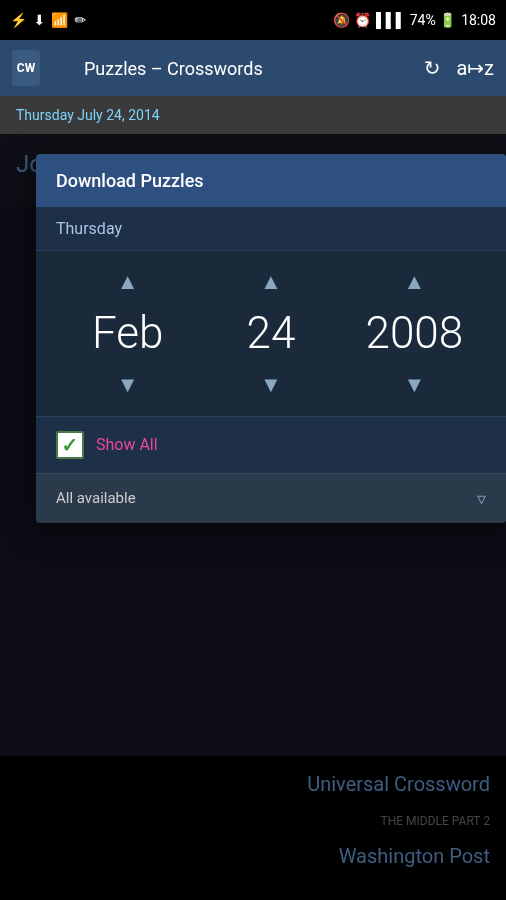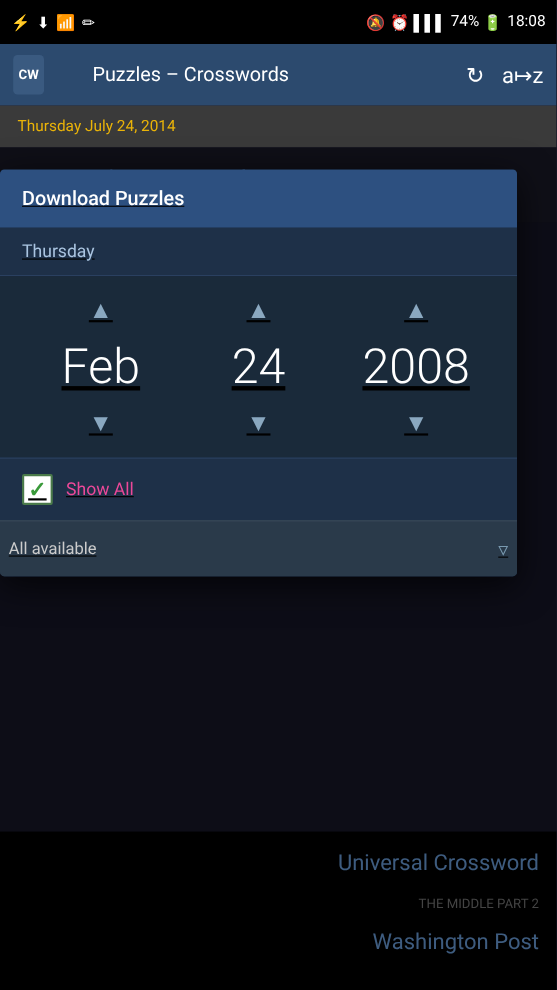--- a/index.html
+++ b/index.html
@@ -55,21 +55,21 @@
     .title-icon { color: #fff; font-size: 20px; }
 
     
     .date-bar {
       width: 100%;
       height: 38px;
       background: #3a3a3a;
       display: flex;
       align-items: center;
       padding: 0 16px;
-      color: #eab308;
+      color: #7dd3fc;
       font-size: 14px;
     }
 
     
     .main-content {
       width: 100%;
       background: #1e1e2e;
       padding: 16px;
     }
     .main-title {
@@ -81,24 +81,23 @@
     
     .overlay {
       position: absolute;
       top: 134px;
       left: 0;
       width: 100%;
       height: calc(900px - 134px);
       background: rgba(0,0,0,0.5);
       display: flex;
       flex-direction: column;
-      align-items: flex-start;
+      align-items: flex-end;
       justify-content: flex-start;
       padding-top: 20px;
-      text-decoration: underline;
     }
 
     
     .dialog {
       width: 470px;
       background: #1e3048;
       border-radius: 4px;
       overflow: hidden;
       box-shadow: 0 8px 32px rgba(0,0,0,0.7);
     }
@@ -187,21 +186,21 @@
     }
     .show-all-label {
       color: #ec4899;
       font-size: 16px;
     }
 
     
     .all-available-row {
       background: #2a3a4a;
       border-top: 1px solid #3a4a5a;
-      padding: 14px 8px;
+      padding: 14px 20px;
       color: #ccc;
       font-size: 15px;
       display: flex;
       align-items: center;
       justify-content: space-between;
     }
     .scroll-indicator {
       color: #7a9ab0;
       font-size: 18px;
     }

